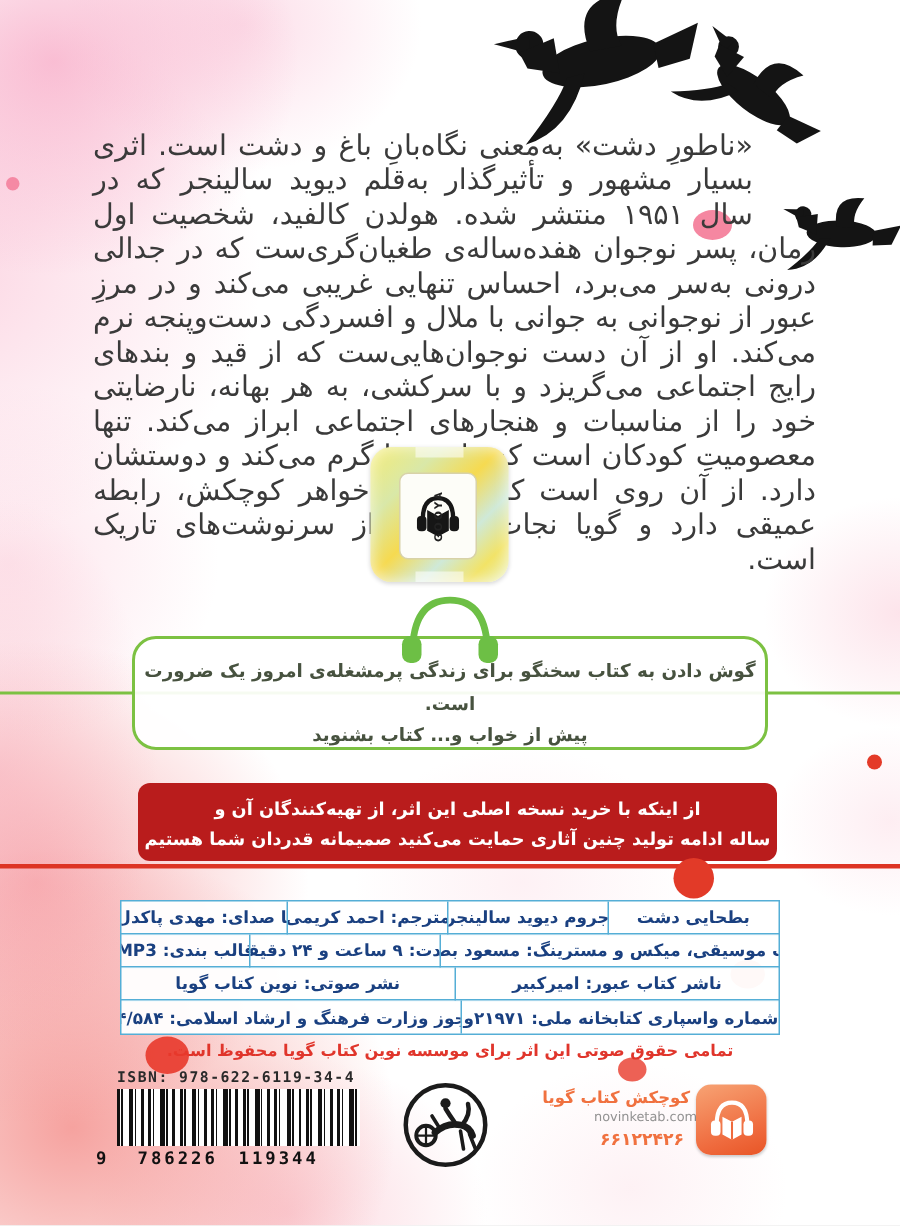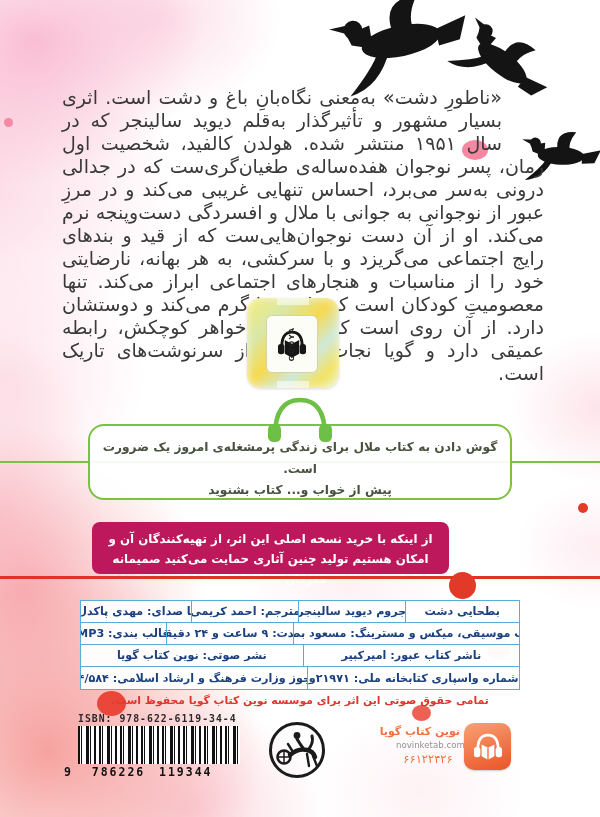--- a/index.html
+++ b/index.html
@@ -66,22 +66,22 @@
   .green-line{position:absolute;left:0;top:461px;width:600px;height:2px;background:#7cc142;z-index:1;}
   .listen-box{
     position:absolute;left:88px;top:424px;width:424px;height:76px;z-index:2;
     background:rgba(255,255,255,.93);border:2px solid #7cc142;border-radius:16px;
     direction:rtl;text-align:center;color:#47523f;font-weight:bold;
     font-size:12.2px;line-height:21.5px;padding-top:11px;box-sizing:border-box;
   }
   .headphones{position:absolute;left:263px;top:394px;z-index:3;}
   
   .red-box{
-    position:absolute;left:92px;top:522px;width:357px;height:52px;z-index:2;
-    background:#be185d;border-radius:8px;direction:rtl;text-align:center;
+    position:absolute;left:92px;top:522px;width:426px;height:52px;z-index:2;
+    background:#b91c1c;border-radius:8px;direction:rtl;text-align:center;
     color:#fff;font-weight:bold;font-size:11.8px;line-height:20px;
     padding-top:7px;box-sizing:border-box;
   }
   .red-line{position:absolute;left:0;top:576px;width:600px;height:3px;background:#dd3424;z-index:2;}
   
   .info-table{position:absolute;left:80px;top:600px;width:440px;z-index:2;direction:rtl;}
   .t-row{
     display:flex;height:23.5px;background:rgba(255,255,255,.95);
     border:1.4px solid #55aed6;margin-top:-1.4px;box-sizing:border-box;
   }
@@ -122,21 +122,21 @@
   .gooya-block{position:absolute;left:396px;top:722px;width:186px;height:60px;z-index:2;}
   .gooya-icon{
     position:absolute;left:68px;top:1px;width:47px;height:47px;border-radius:10px;
     background:linear-gradient(160deg,#f7a374 0%,#ef6a3d 70%,#e85526 100%);
     display:flex;align-items:center;justify-content:center;
     box-shadow:0 1px 2px rgba(0,0,0,.2);
   }
   .gooya-text{position:absolute;left:0;top:2px;width:64px;text-align:center;direction:rtl;}
   .gooya-brand{color:#f0713f;font-weight:bold;font-size:11px;line-height:15px;white-space:nowrap;}
   .gooya-site{color:#929292;font-size:8.6px;line-height:13px;direction:ltr;}
-  .gooya-phone{color:#f0713f;font-weight:normal;font-size:11.5px;line-height:15px;letter-spacing:1px;}
+  .gooya-phone{color:#f0713f;font-weight:bold;font-size:11.5px;line-height:15px;letter-spacing:1px;}
   svg{display:block;}
 </style>
 </head>
 <body>
 
 <div class="cover">
 
   <div class="wash"></div>
   <div class="splat splat-a"></div>
   <div class="splat splat-b"></div>
@@ -188,27 +188,27 @@
     </div>
   </div>
 
   <div class="green-line"></div>
   <svg class="headphones" width="74" height="50" viewBox="0 0 74 50">
     <path d="M12 42 Q12 6 37 6 Q62 6 62 42" stroke="#6dbf45" stroke-width="4.5" fill="none"></path>
     <rect x="5" y="30" width="13" height="18" rx="5.5" fill="#6dbf45"></rect>
     <rect x="56" y="30" width="13" height="18" rx="5.5" fill="#6dbf45"></rect>
   </svg>
   <div class="listen-box">
-    <div>گوش دادن به کتاب ملال برای زندگی پرمشغله‌ی امروز یک ضرورت است.</div>
+    <div>گوش دادن به کتاب سخنگو برای زندگی پرمشغله‌ی امروز یک ضرورت است.</div>
     <div>پیش از خواب و... کتاب بشنوید</div>
   </div>
 
   <div class="red-box">
     <div>از اینکه با خرید نسخه اصلی این اثر، از تهیه‌کنندگان آن و</div>
-    <div>امکان هستیم تولید چنین آثاری حمایت می‌کنید صمیمانه قدردان شما هستیم</div>
+    <div>ساله ادامه تولید چنین آثاری حمایت می‌کنید صمیمانه قدردان شما هستیم</div>
   </div>
   <div class="red-line"></div>
 
   <div class="info-table">
     <div class="t-row">
       <div class="t-cell" style="flex:1.08">بطحایی دشت</div>
       <div class="t-cell" style="flex:1">جروم دیوید سالینجر</div>
       <div class="t-cell" style="flex:1">مترجم: احمد کریمی</div>
       <div class="t-cell" style="flex:1.05">با صدای: مهدی پاکدل</div>
     </div>
@@ -247,21 +247,21 @@
       <path d="M23 35 Q31 28 40 30 Q46 31 48 37" stroke-width="4.5"></path>
       <path d="M41 30 Q47 23 45 16" stroke-width="3"></path>
       <path d="M46 36 L50 46 M40 34 L42 46 M26 32 L21 24" stroke-width="2.4"></path>
       <path d="M30 19 Q33 24 36 28" stroke-width="3"></path>
     </g>
     <circle cx="30" cy="15.5" r="3.4" fill="#1b1b1b"></circle>
   </svg>
 
   <div class="gooya-block">
     <div class="gooya-text">
-      <div class="gooya-brand">نوین کتاب گویا</div>
+      <div class="gooya-brand">کوچکش کتاب گویا</div>
       <div class="gooya-site">novinketab.com</div>
       <div class="gooya-phone">۶۶۱۲۲۴۲۶</div>
     </div>
     <div class="gooya-icon">
       <svg width="34" height="34" viewBox="0 0 40 40">
         <path d="M8 23 Q8 6 20 6 Q32 6 32 23" stroke="#ffffff" stroke-width="3.2" fill="none"></path>
         <rect x="3.5" y="20" width="7.5" height="12" rx="3.2" fill="#ffffff"></rect>
         <rect x="29" y="20" width="7.5" height="12" rx="3.2" fill="#ffffff"></rect>
         <path d="M12.5 17 L20 21 L27.5 17 L27.5 31 L20 35 L12.5 31 Z" fill="#ffffff"></path>
         <path d="M20 21 L20 35" stroke="#ef6a3d" stroke-width="1.6"></path>

